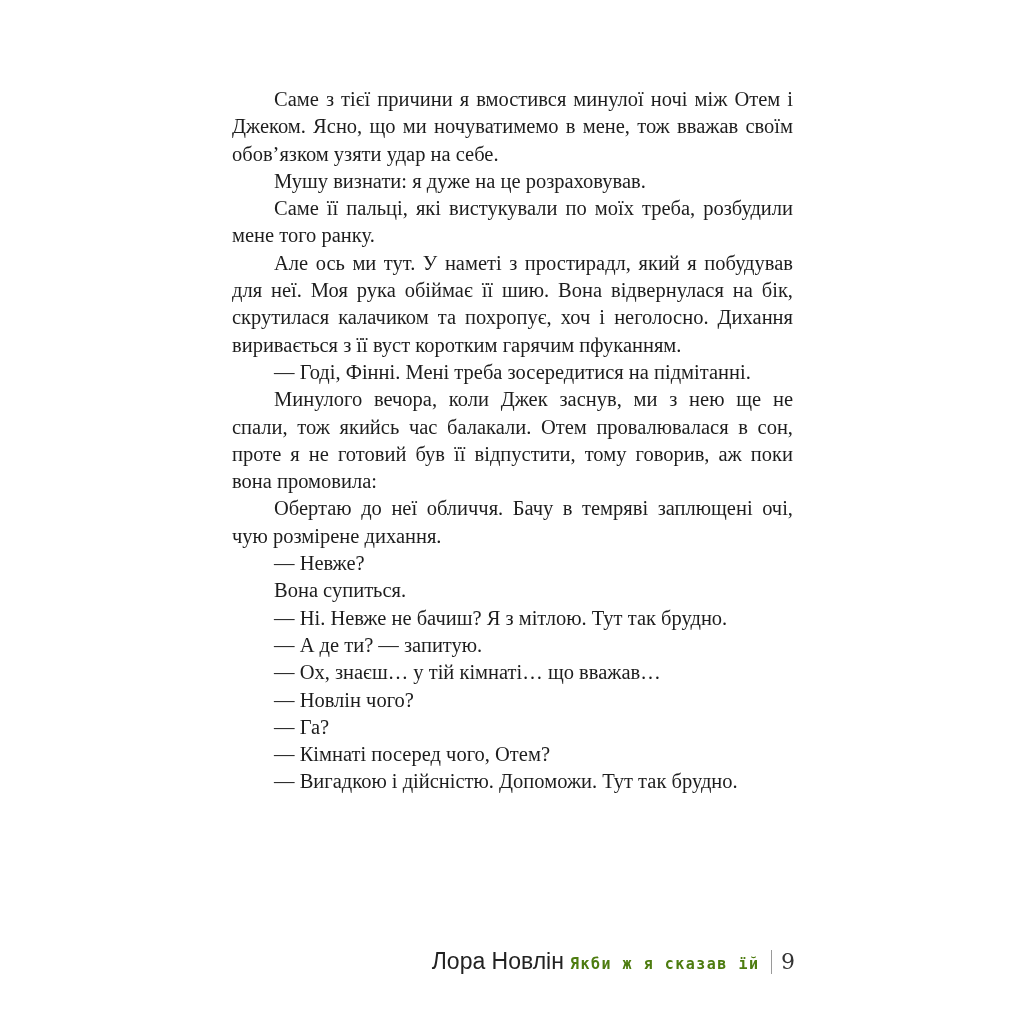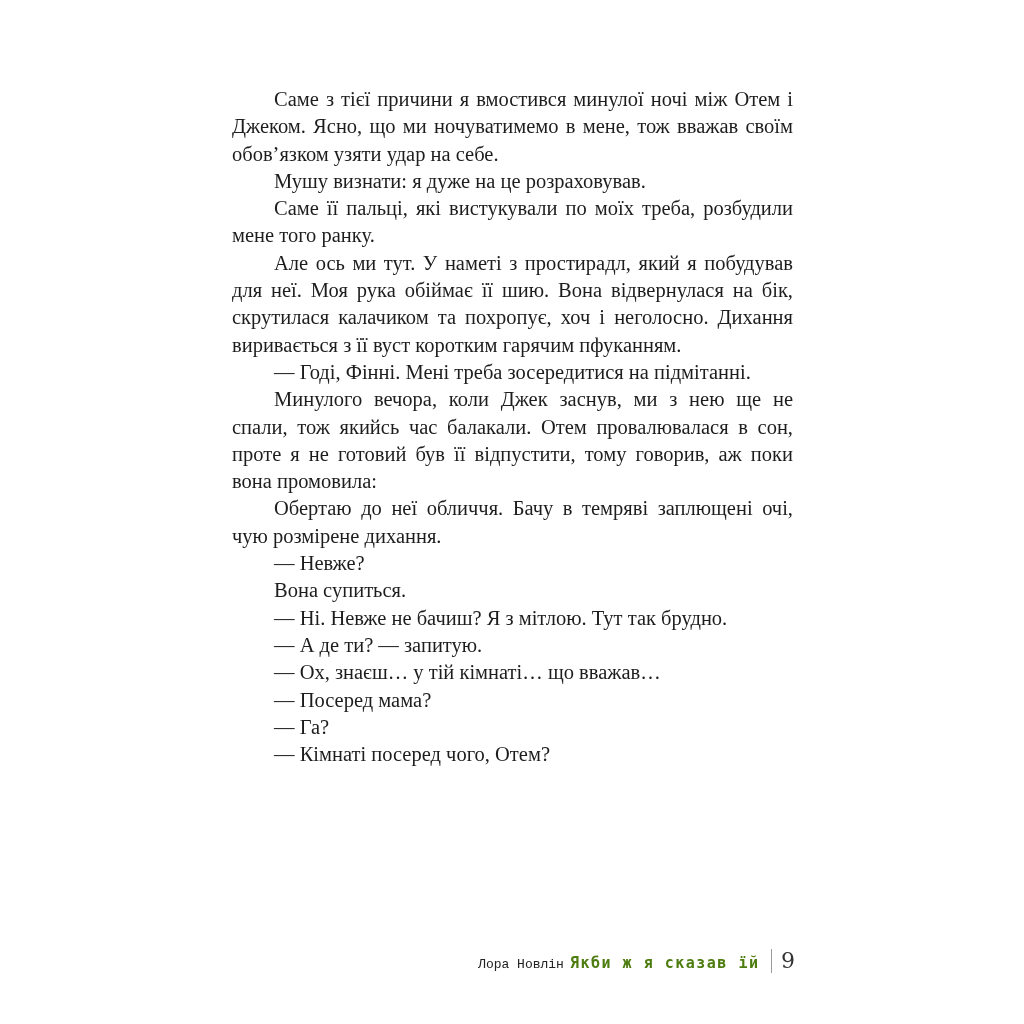--- a/index.html
+++ b/index.html
@@ -34,22 +34,22 @@
   }
   .page-footer {
     position: absolute;
     left: 232px;
     top: 948px;
     width: 563px;
     text-align: right;
     white-space: nowrap;
   }
   .footer-author {
-    font-family: Liberation Mono, monospace;
-    font-size: 13px;
+    font-family: Liberation Sans, sans-serif;
+    font-size: 23px;
     color: #222222;
   }
   .footer-title {
     font-family: "DejaVu Sans Mono", "Liberation Mono", monospace;
     font-size: 15px;
     font-weight: bold;
     letter-spacing: 1.5px;
     color: #4d7c0f;
     margin-left: 6px;
   }
@@ -79,22 +79,23 @@
       <p>Саме її пальці, які вистукували по моїх треба, розбудили мене того ранку.</p>
       <p>Але ось ми тут. У наметі з простирадл, який я побудував для неї. Моя рука обіймає її шию. Вона відвернулася на бік, скрутилася калачиком та похропує, хоч і неголосно. Дихання виривається з її вуст коротким гарячим пфуканням.</p>
       <p>— Годі, Фінні. Мені треба зосередитися на підмітанні.</p>
       <p>Минулого вечора, коли Джек заснув, ми з нею ще не спали, тож якийсь час балакали. Отем провалювалася в сон, проте я не готовий був її відпустити, тому говорив, аж поки вона промовила:</p>
       <p>Обертаю до неї обличчя. Бачу в темряві заплющені очі, чую розмірене дихання.</p>
       <p>— Невже?</p>
       <p>Вона супиться.</p>
       <p>— Ні. Невже не бачиш? Я з мітлою. Тут так брудно.</p>
       <p>— А де ти? — запитую.</p>
       <p>— Ох, знаєш… у тій кімнаті… що вважав…</p>
-      <p>— Посеред мама?</p>
+      <p>— Новлін чого?</p>
       <p>— Га?</p>
       <p>— Кімнаті посеред чого, Отем?</p>
+      <p>— Вигадкою і дійсністю. Допоможи. Тут так брудно.</p>
     </main>
 
   <div class="page-footer">
     <span class="footer-author">Лора Новлін</span><span class="footer-title">Якби ж я сказав їй</span><span class="footer-sep"></span><span class="footer-page-number">9</span>
   </div>
 
 </div>
 
 </body></html>

